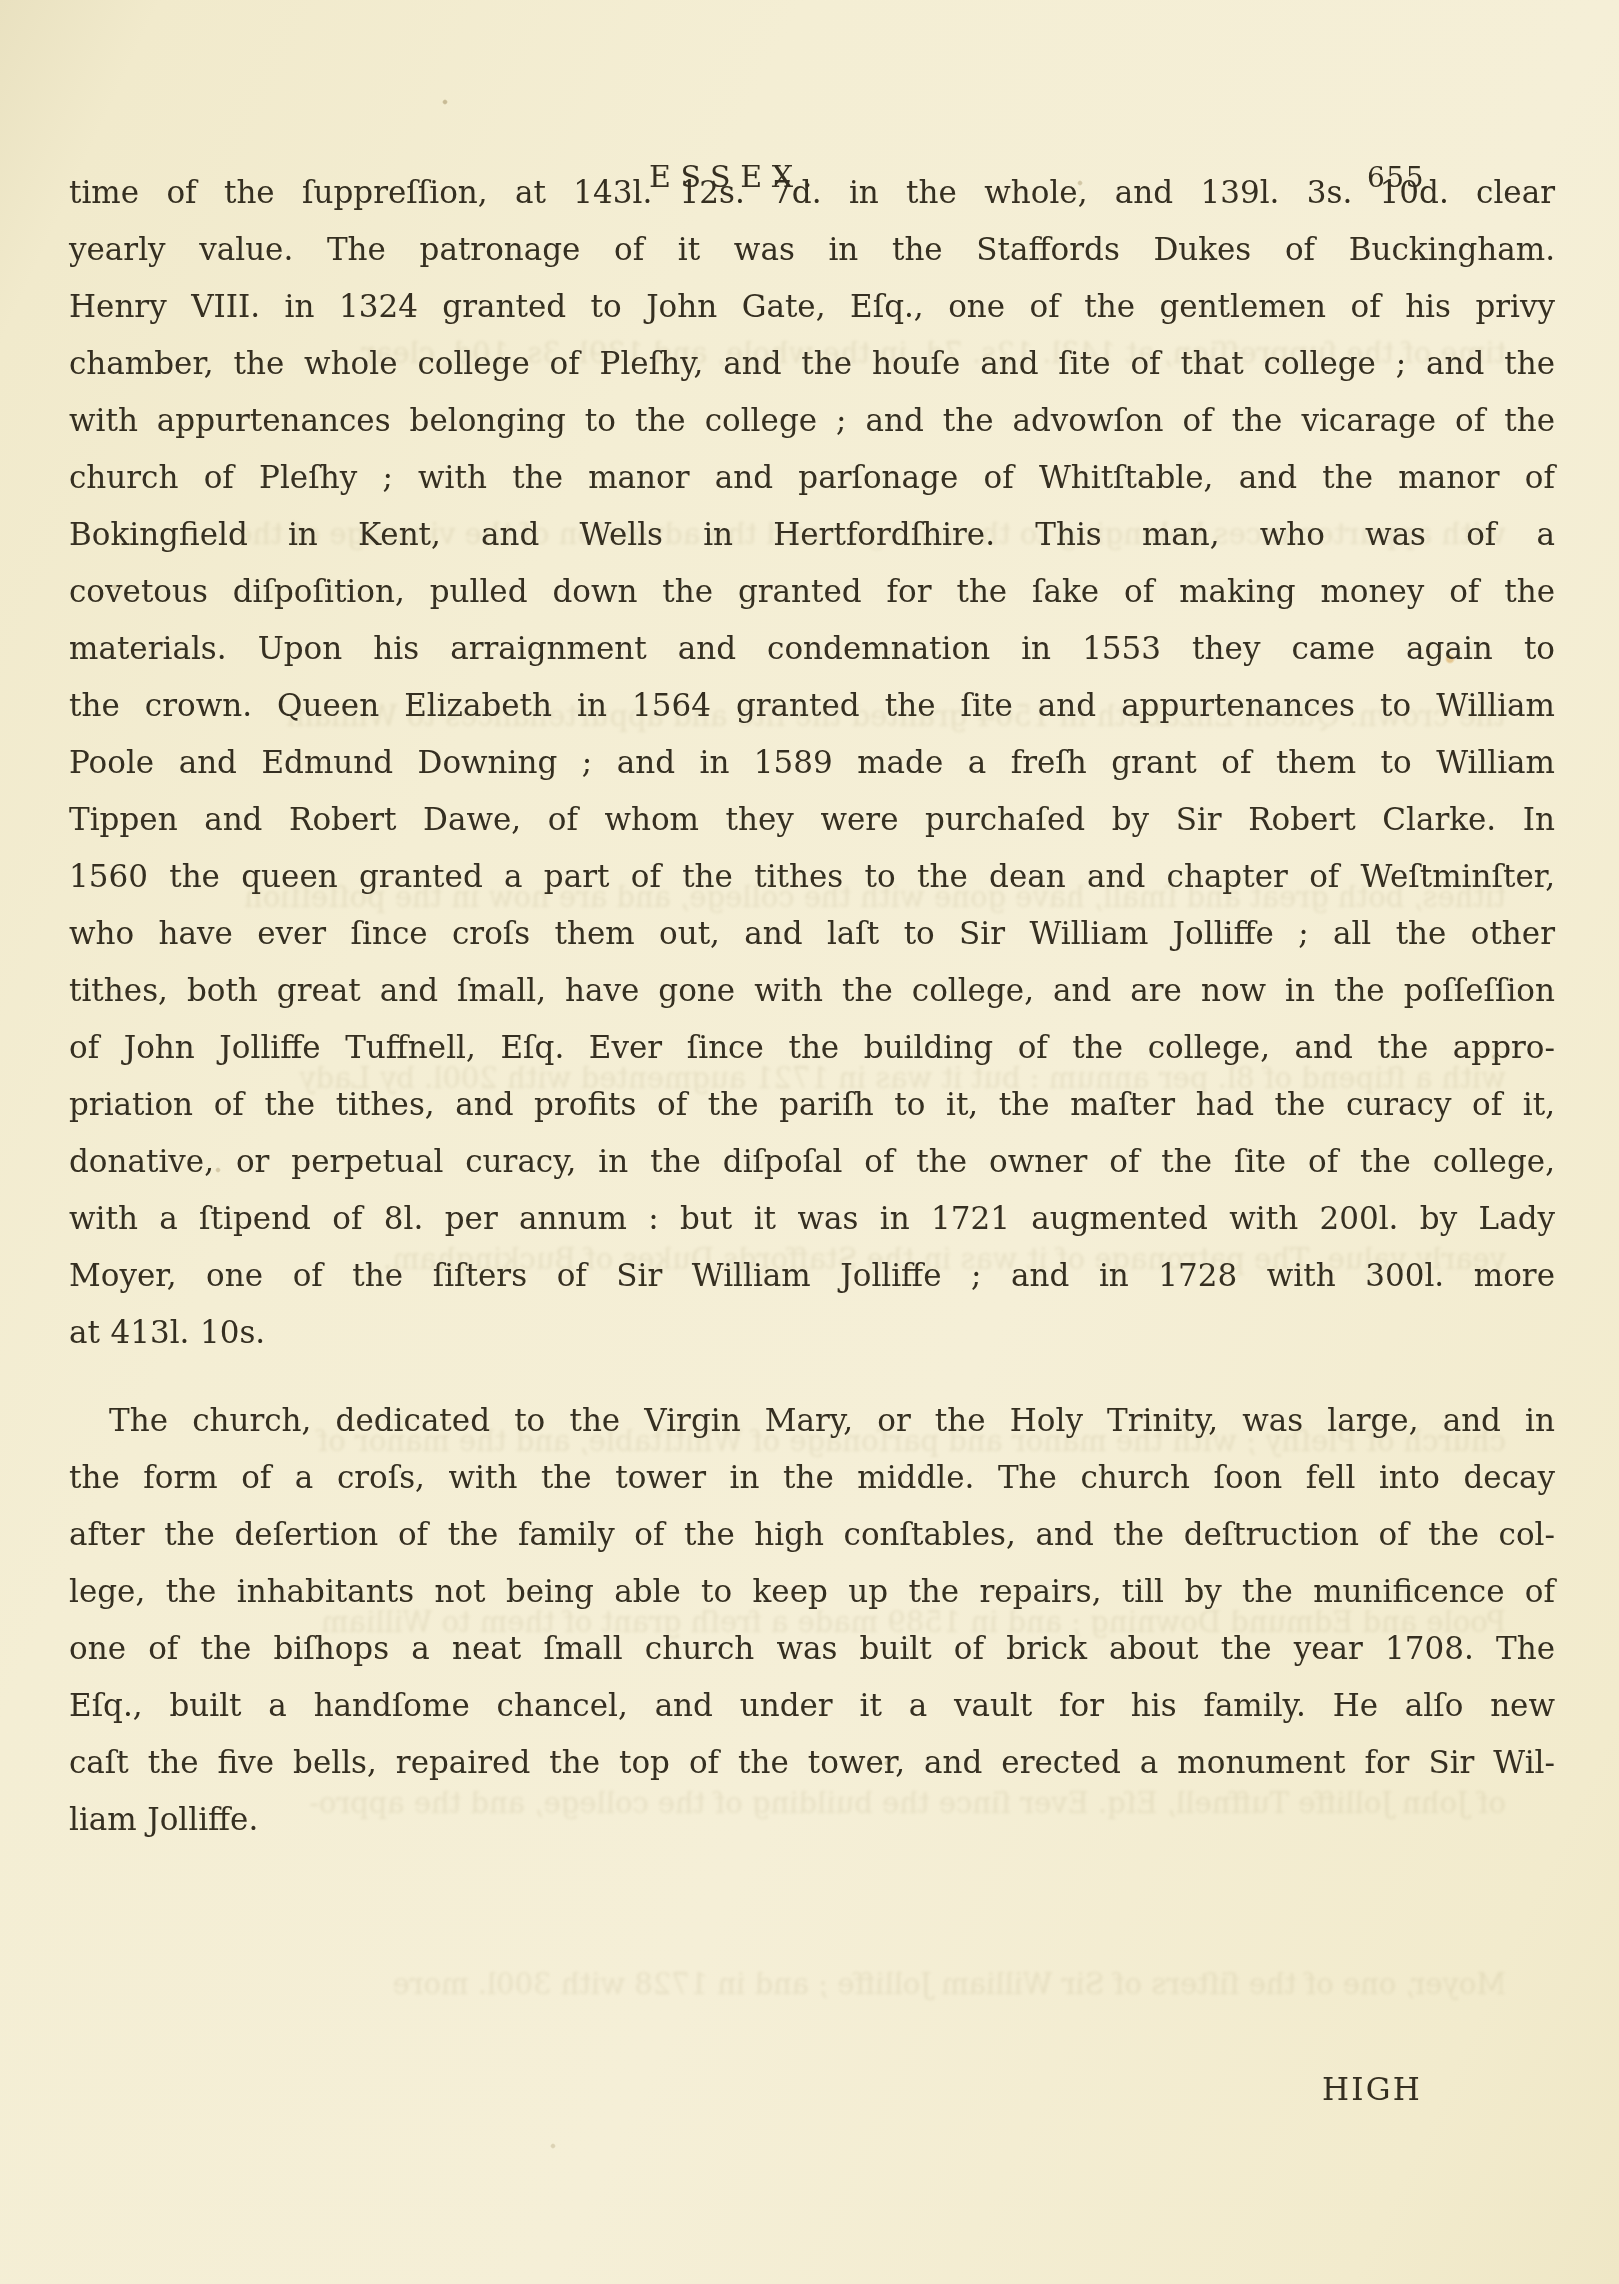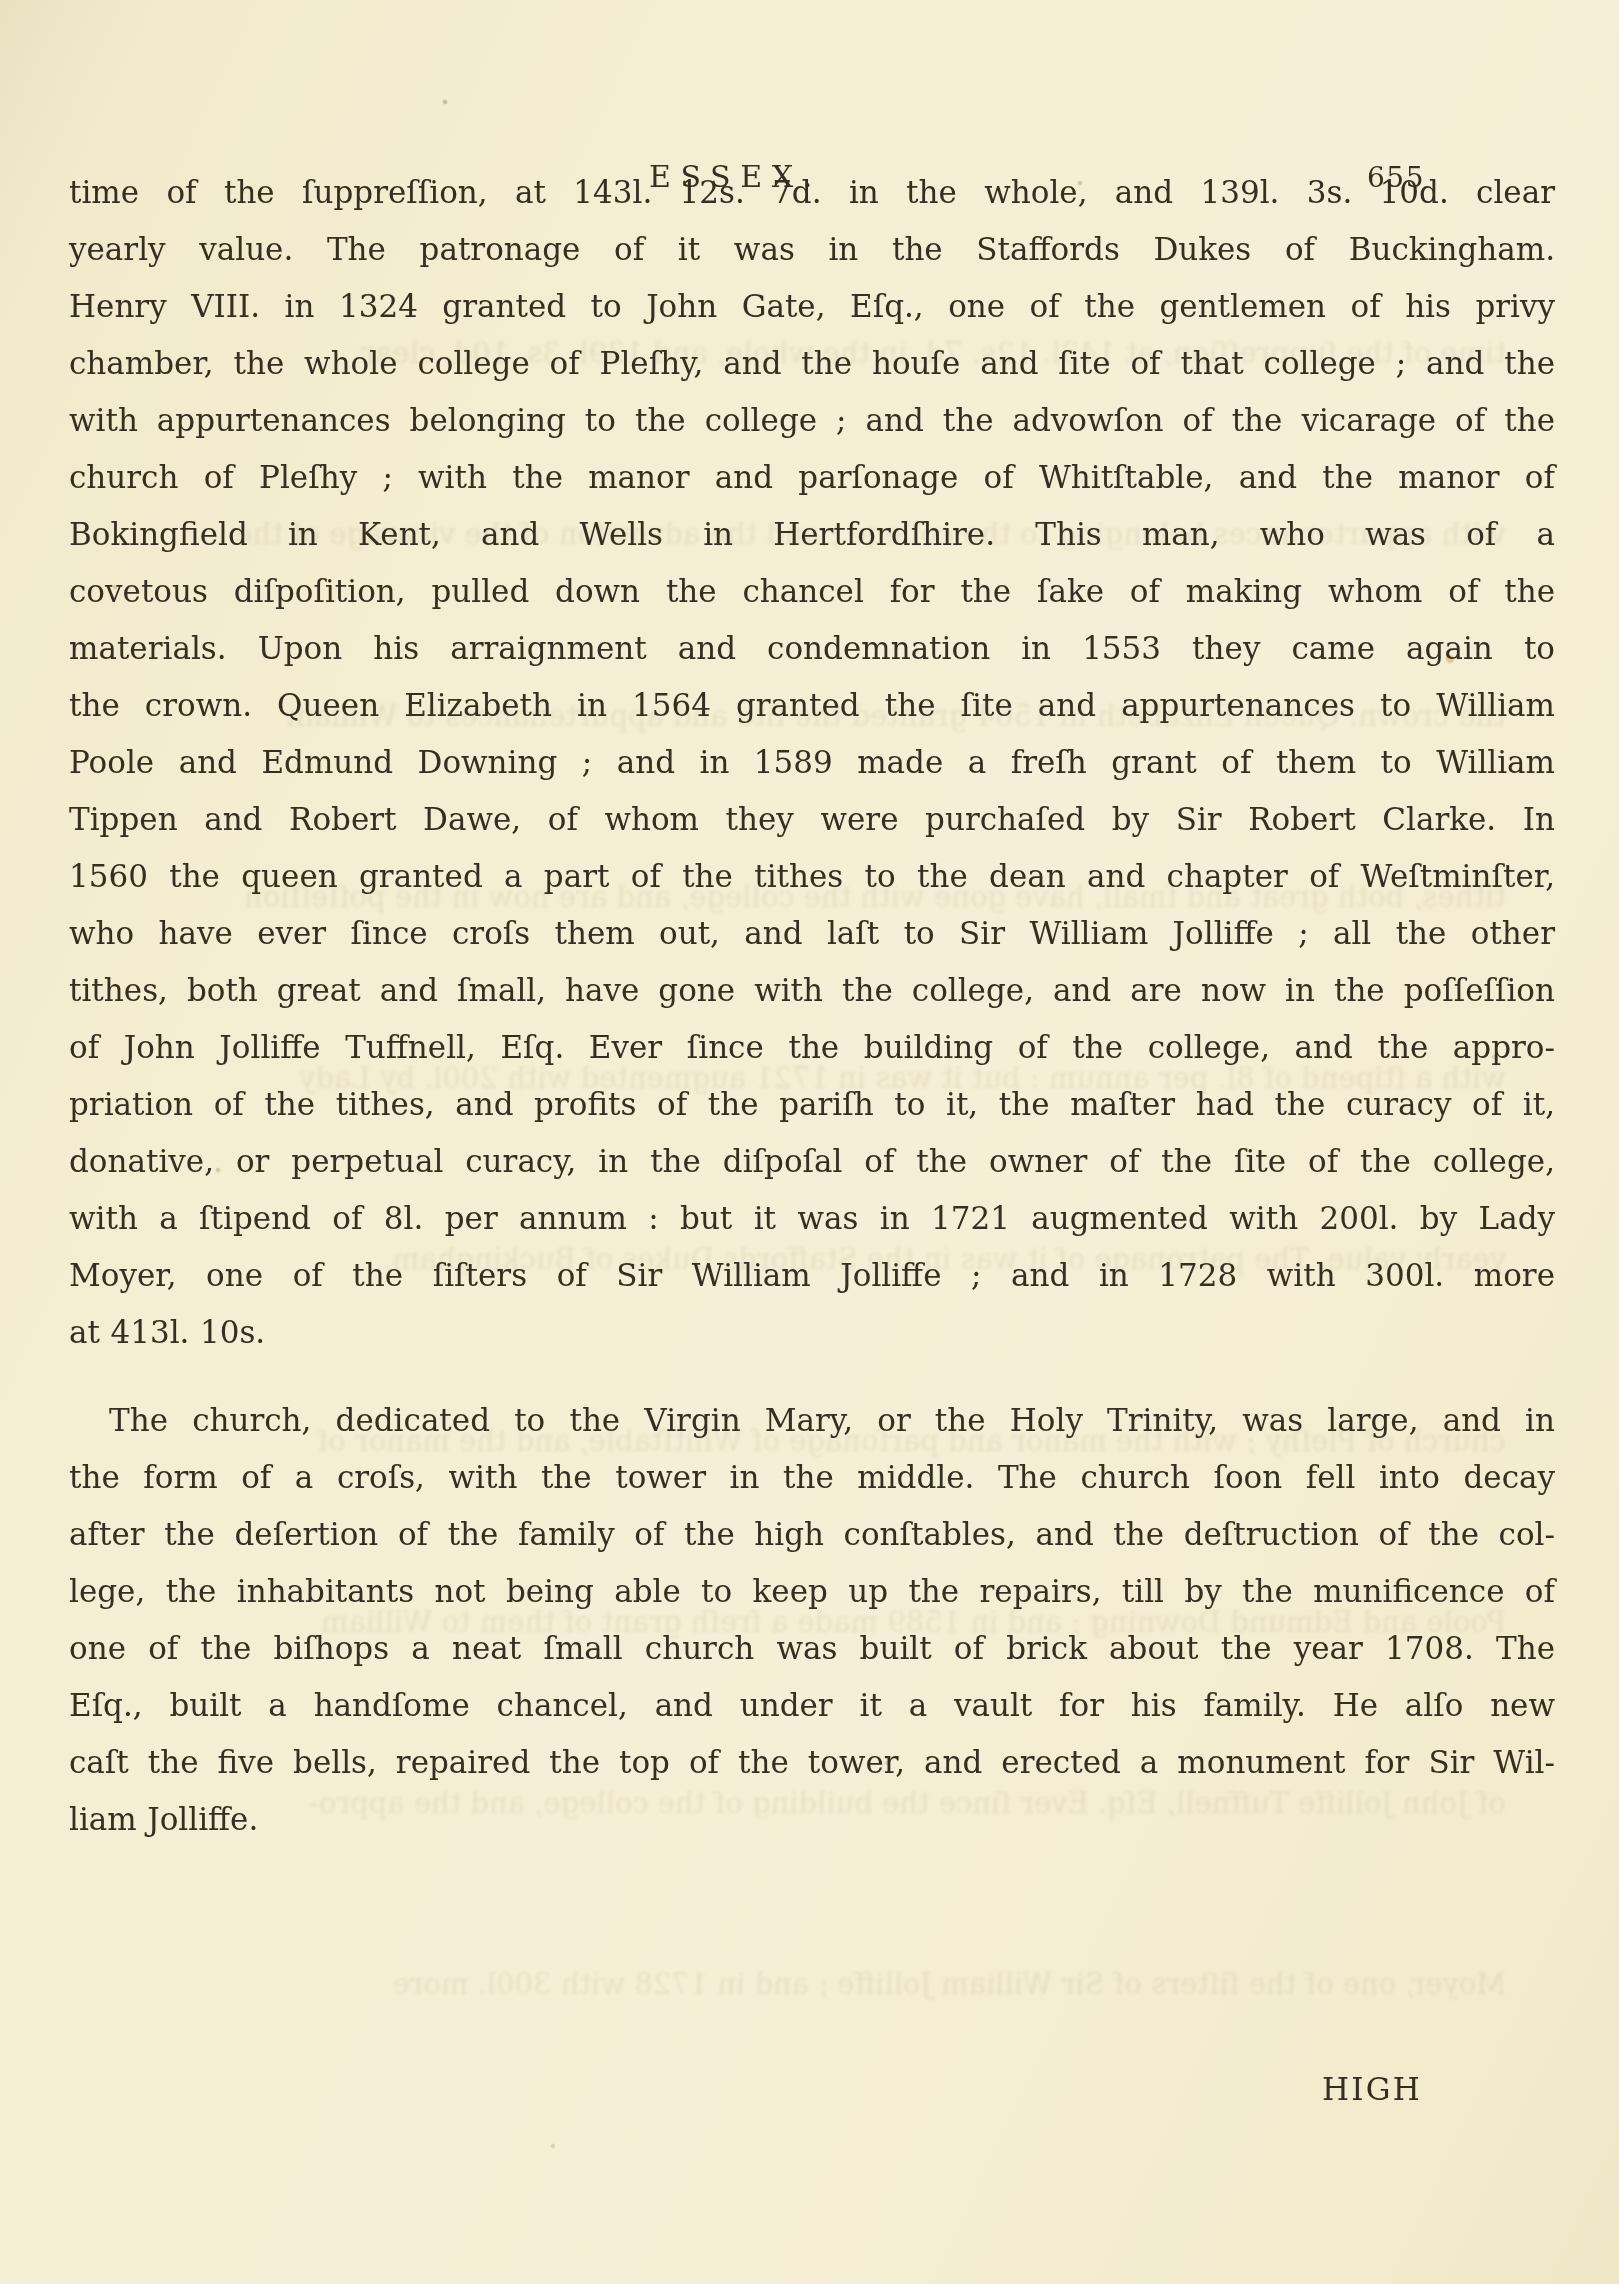--- a/index.html
+++ b/index.html
@@ -95,21 +95,21 @@
 
   <main class="text-block">
       <div class="paragraph">
         <div class="line">time of the ſuppreſſion, at 143l. 12s. 7d. in the whole, and 139l. 3s. 10d. clear</div>
         <div class="line">yearly value.  The patronage of it was in the Staffords Dukes of Buckingham.</div>
         <div class="line">Henry VIII. in 1324 granted to John Gate, Eſq., one of the gentlemen of his privy</div>
         <div class="line">chamber, the whole college of Pleſhy, and the houſe and ſite of that college ; and the</div>
         <div class="line">with appurtenances belonging to the college ; and the advowſon of the vicarage of the</div>
         <div class="line">church of Pleſhy ; with the manor and parſonage of Whitſtable, and the manor of</div>
         <div class="line">Bokingfield in Kent, and Wells in Hertfordſhire.  This man, who was of a</div>
-        <div class="line">covetous diſpoſition, pulled down the chancel for the ſake of making whom of the</div>
+        <div class="line">covetous diſpoſition, pulled down the granted for the ſake of making money of the</div>
         <div class="line">materials.  Upon his arraignment and condemnation in 1553 they came again to</div>
         <div class="line">the crown.  Queen Elizabeth in 1564 granted the ſite and appurtenances to William</div>
         <div class="line">Poole and Edmund Downing ; and in 1589 made a freſh grant of them to William</div>
         <div class="line">Tippen and Robert Dawe, of whom they were purchaſed by Sir Robert Clarke.  In</div>
         <div class="line">1560 the queen granted a part of the tithes to the dean and chapter of Weſtminſter,</div>
         <div class="line">who have ever ſince croſs them out, and laſt to Sir William Jolliffe ; all the other</div>
         <div class="line">tithes, both great and ſmall, have gone with the college, and are now in the poſſeſſion</div>
         <div class="line">of John Jolliffe Tuffnell, Eſq.  Ever ſince the building of the college, and the appro-</div>
         <div class="line">priation of the tithes, and profits of the pariſh to it, the maſter had the curacy of it,</div>
         <div class="line">donative, or perpetual curacy, in the diſpoſal of the owner of the ſite of the college,</div>

